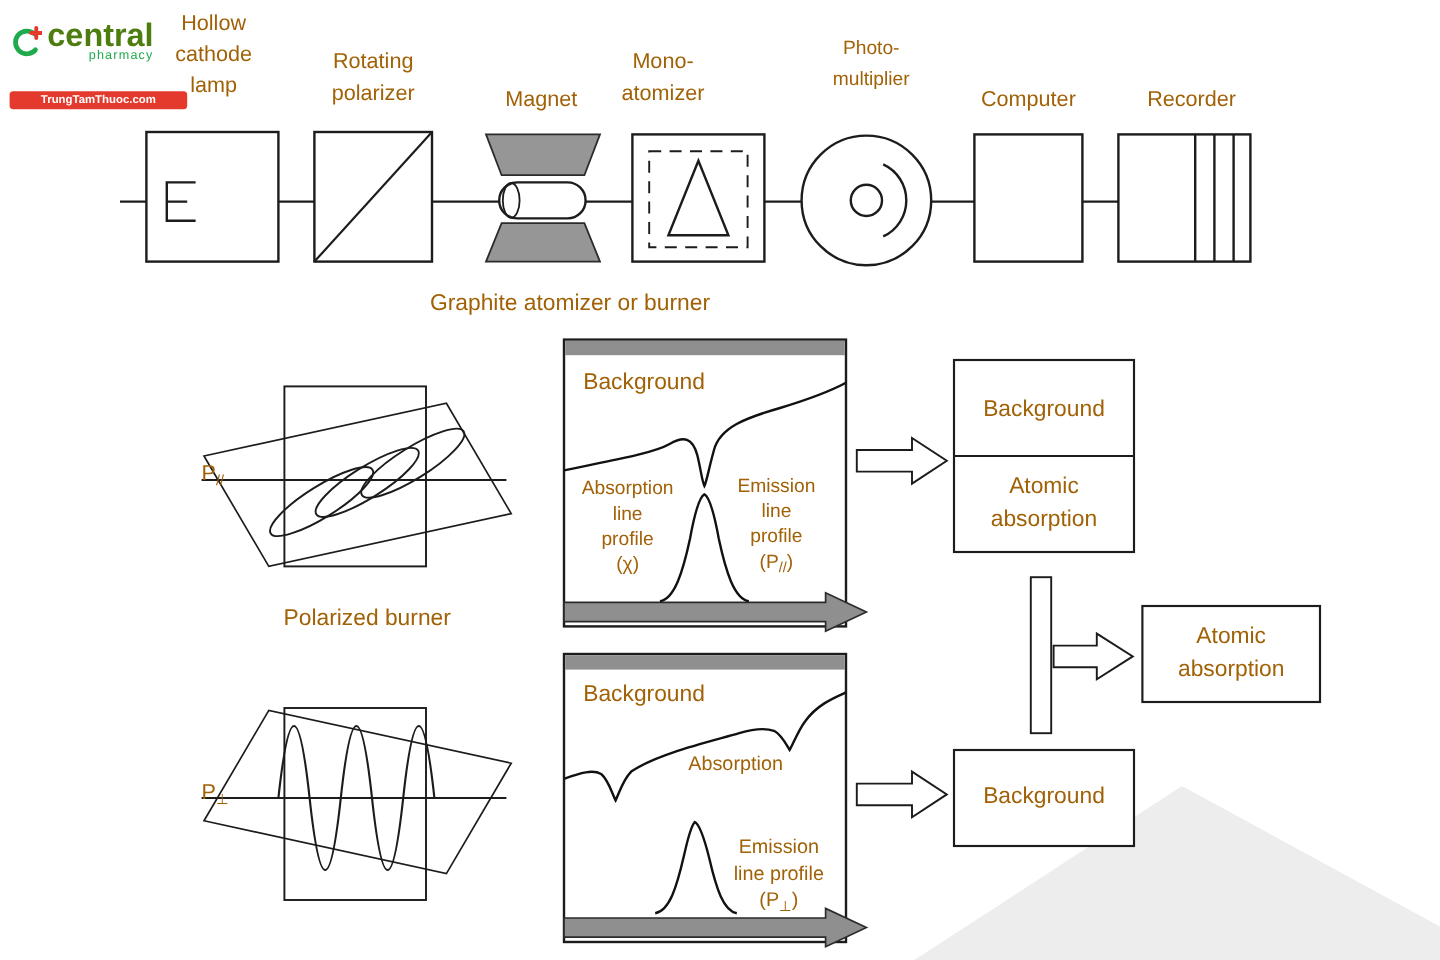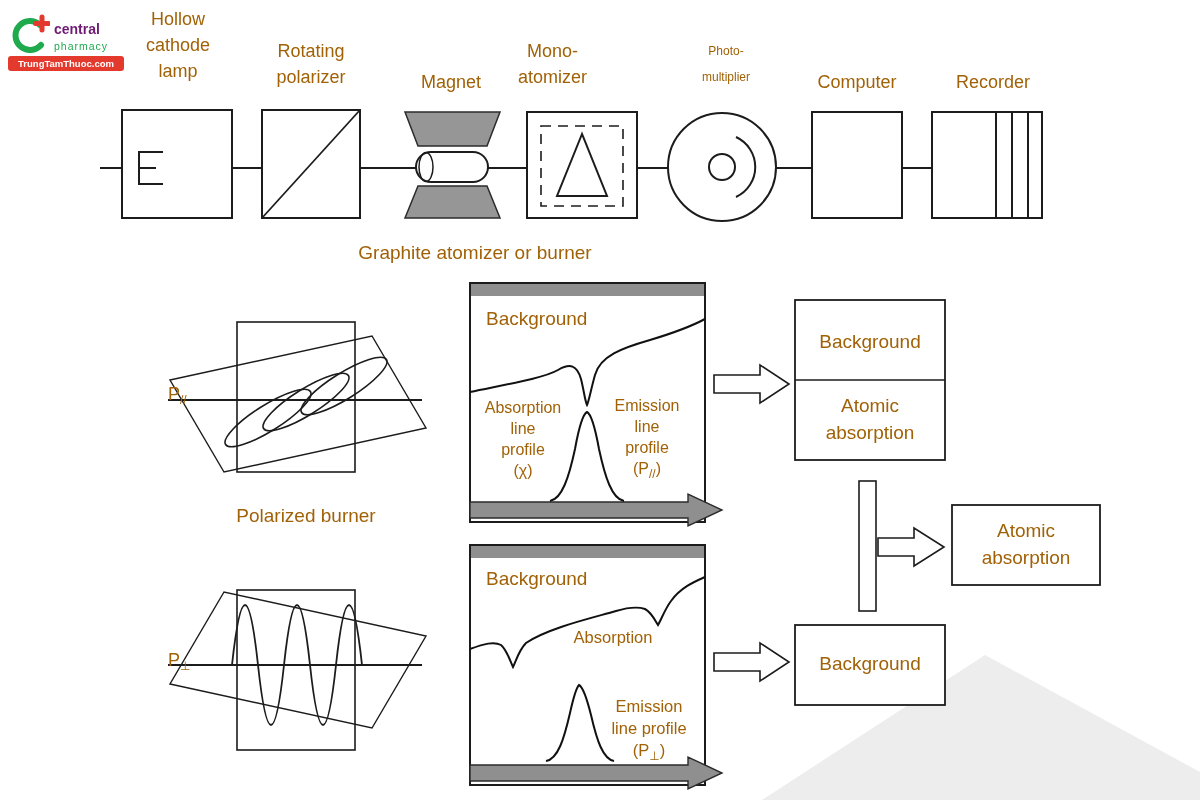--- a/index.html
+++ b/index.html
@@ -6,24 +6,24 @@
   #canvas{position:relative;width:1200px;height:800px;background:#ffffff;overflow:hidden;
           font-family:"Liberation Sans",sans-serif;color:#1c1c1c;}
   #diagram-svg{position:absolute;left:0;top:0;z-index:1;}
   .lbl{position:absolute;z-index:3;text-align:center;color:#a16207;}
   .lbl.left{text-align:left;}
   .sub{font-size:12px;vertical-align:-4px;}
   
   .logo{position:absolute;left:8px;top:14px;z-index:4;width:120px;}
   .logo-row{display:flex;align-items:center;gap:4px;}
   .logo-text{display:flex;flex-direction:column;align-items:flex-start;}
-  .logo-brand{font-size:14px;font-weight:bold;color:#701a75;line-height:22px;}
+  .logo-brand{font-size:27px;font-weight:bold;color:#4d7c0f;line-height:22px;}
   .logo-tagline{font-size:10.5px;color:#1faa4e;letter-spacing:1px;align-self:flex-end;line-height:12px;}
-  .logo-banner{margin-top:0;background:#e43a2e;color:#fff;font-size:9.5px;font-weight:bold;
-               text-align:center;border-radius:3px;padding:2px 4px;width:108px;}
+  .logo-banner{margin-top:20px;background:#e43a2e;color:#fff;font-size:9.5px;font-weight:bold;
+               text-align:center;border-radius:3px;padding:2px 20px;width:108px;}
 </style>
 </head>
 <body>
 
 <div id="canvas">
 
   <svg id="diagram-svg" width="1200" height="800" viewBox="0 0 1200 800">
 
     <polygon points="762,800 985,655 1200,772 1200,800" fill="#ededed"></polygon>
 
@@ -118,21 +118,21 @@
 
   <div class="lbl" style="left:398px;top:72px;width:106px;font-size:18px">
     <div>Magnet</div>
   </div>
 
   <div class="lbl" style="left:490px;top:38px;width:125px;font-size:18px;line-height:26px">
     <div>Mono-</div>
     <div>atomizer</div>
   </div>
 
-  <div class="lbl" style="left:664px;top:38px;width:124px;font-size:12px;line-height:26px">
+  <div class="lbl" style="left:664px;top:28px;width:124px;font-size:16px;line-height:26px">
     <div>Photo-</div>
     <div>multiplier</div>
   </div>
 
   <div class="lbl" style="left:800px;top:72px;width:114px;font-size:18px">
     <div>Computer</div>
   </div>
 
   <div class="lbl" style="left:932px;top:72px;width:122px;font-size:18px">
     <div>Recorder</div>

